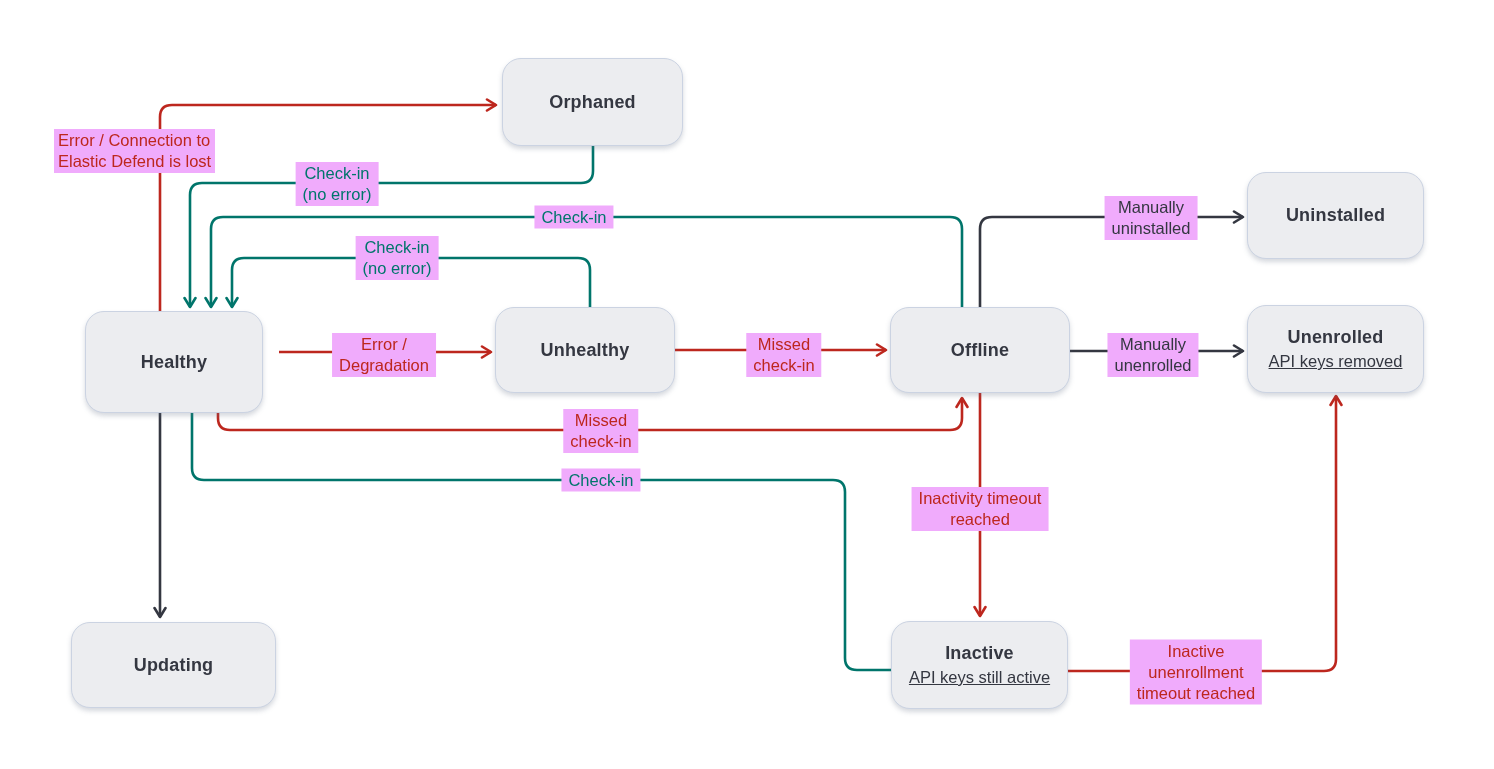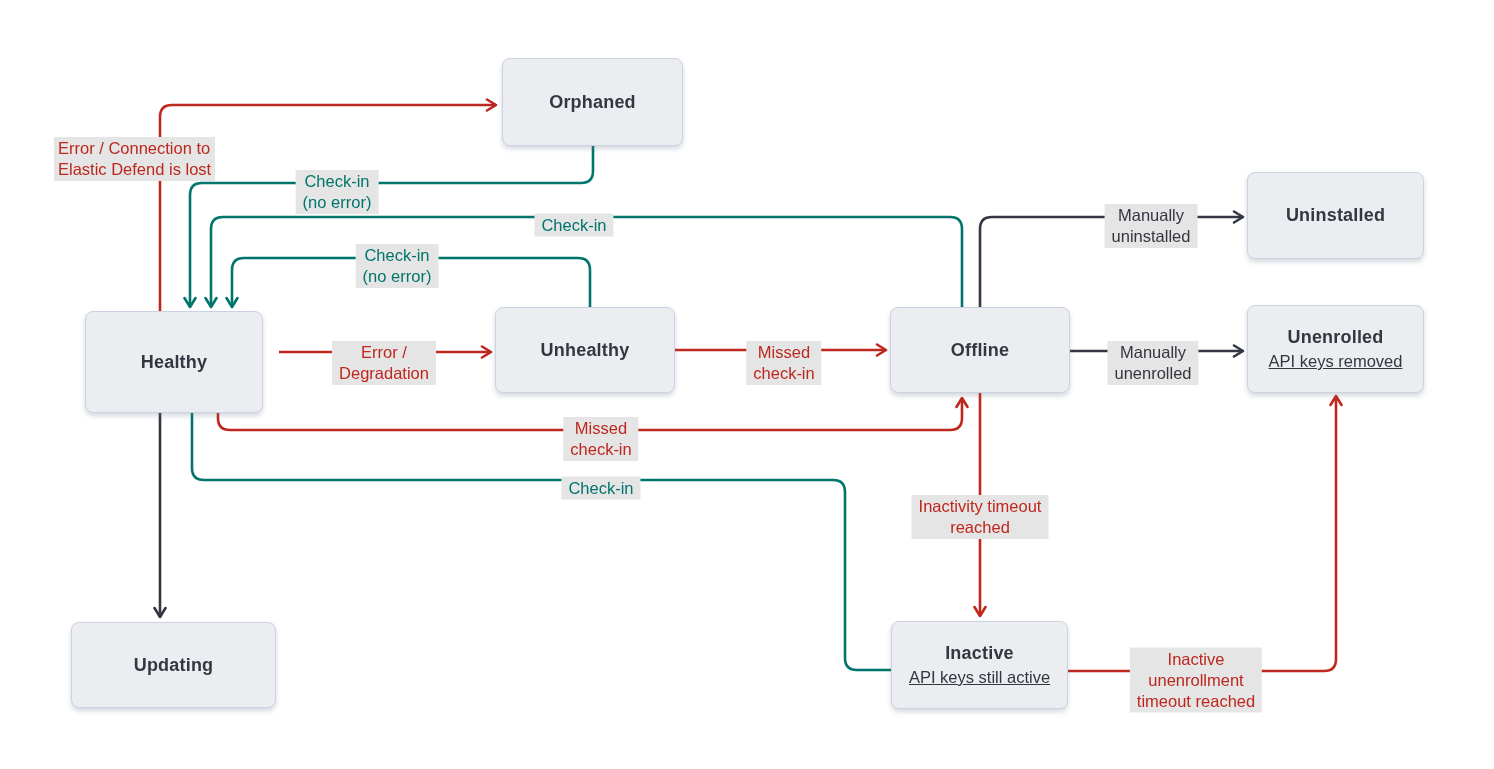--- a/index.html
+++ b/index.html
@@ -22,21 +22,21 @@
   .stroke-error   { stroke: var(--error); }
   .stroke-success { stroke: var(--success); }
   .stroke-neutral { stroke: var(--neutral); }
   svg.wires path.wire { fill: none; stroke-width: 2.6px; }
 
   .node {
     position: absolute;
     box-sizing: border-box;
     background: var(--node-bg);
     border: 1.6px solid var(--node-border);
-    border-radius: 8px;
+    border-radius: 19px;
     box-shadow: 0 3px 5px rgba(105, 115, 135, 0.28);
     display: flex;
     flex-direction: column;
     align-items: center;
     justify-content: center;
     gap: 4px;
     z-index: 2;
   }
   .node-title {
     font-size: 18px;
@@ -47,28 +47,27 @@
   .node-sub {
     font-size: 16.5px;
     font-weight: 400;
     color: var(--neutral);
     text-decoration: underline;
   }
 
   .elabel {
     position: absolute;
     transform: translate(-50%, -50%);
-    background: #e5e5e5;
+    background: #f0abfc;
     padding: 1px 7px;
     text-align: center;
     font-size: 16.5px;
     line-height: 21px;
     white-space: nowrap;
     z-index: 3;
-    margin-top: 8px;
   }
   .elabel.anchor-left { transform: translate(0, -50%); text-align: left; padding: 1px 4px; }
   .c-error   { color: var(--error); }
   .c-success { color: var(--success); }
   .c-neutral { color: var(--neutral); }
 </style>
 </head>
 <body>
 
 <div class="canvas">

